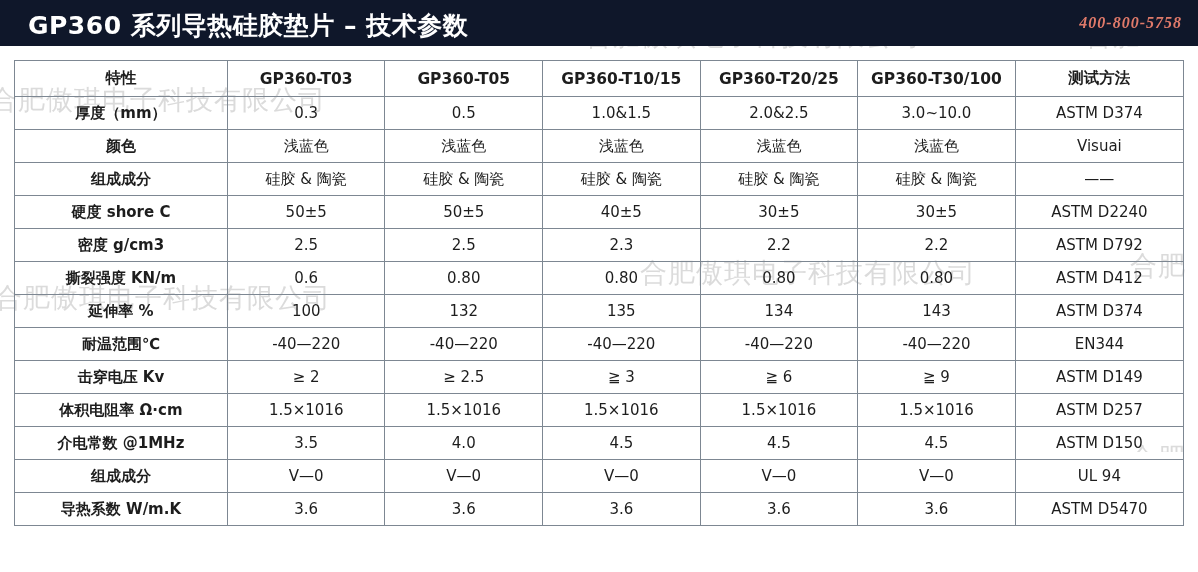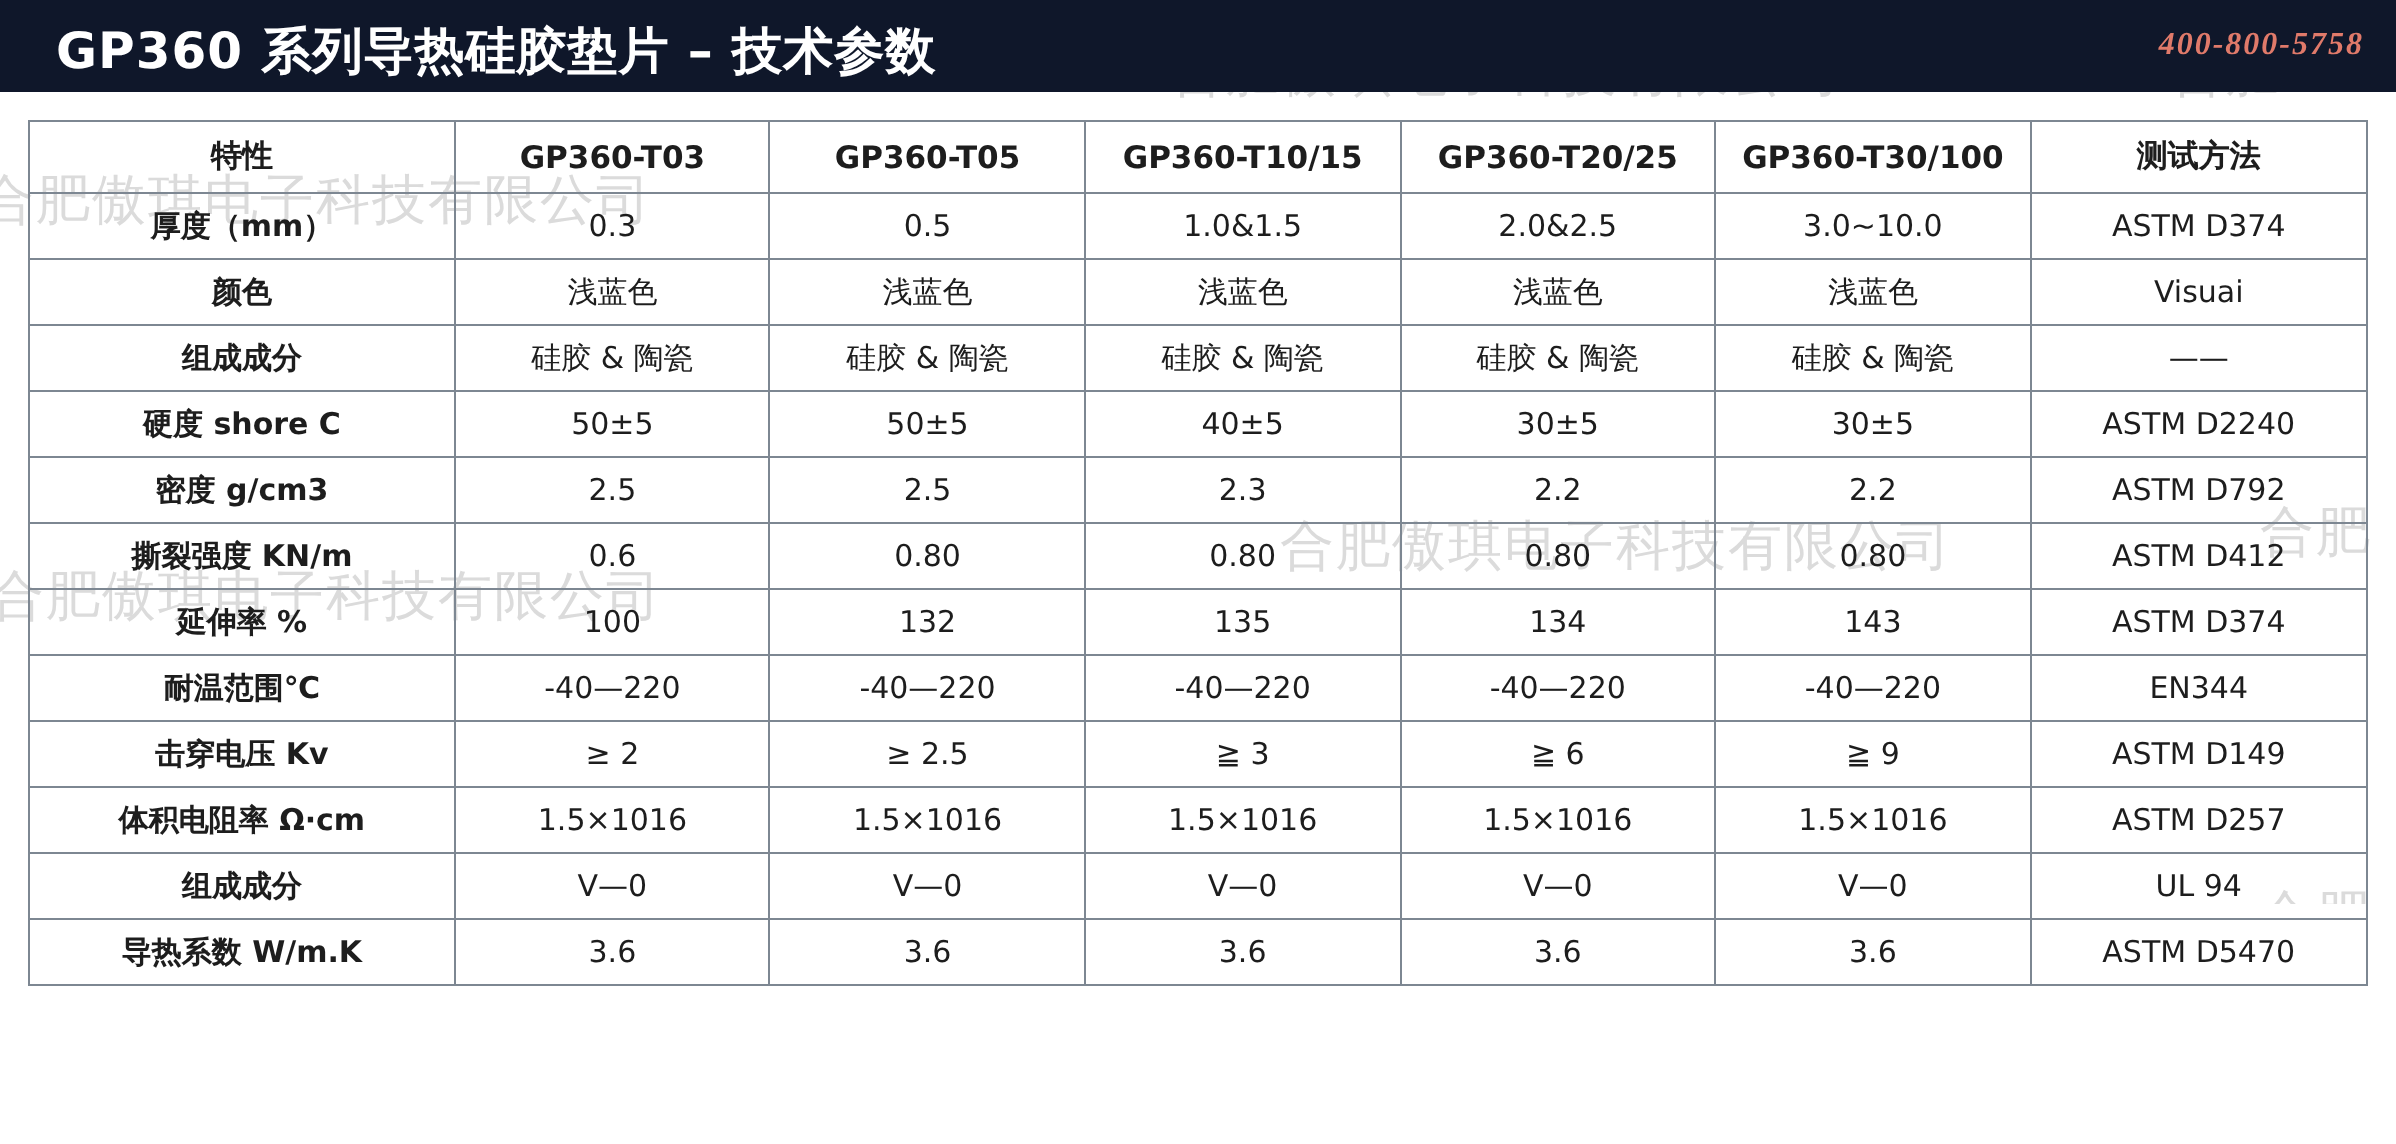--- a/index.html
+++ b/index.html
@@ -232,20 +232,29 @@
           <tr>
             <td class="row-label">体积电阻率 Ω·cm</td>
             <td>1.5×1016</td>
             <td>1.5×1016</td>
             <td>1.5×1016</td>
             <td>1.5×1016</td>
             <td>1.5×1016</td>
             <td>ASTM D257</td>
           </tr>
           <tr>
+            <td class="row-label">介电常数 @1MHz</td>
+            <td>3.5</td>
+            <td>4.0</td>
+            <td>4.5</td>
+            <td>4.5</td>
+            <td>4.5</td>
+            <td>ASTM D150</td>
+          </tr>
+          <tr>
             <td class="row-label">组成成分</td>
             <td>V—0</td>
             <td>V—0</td>
             <td>V—0</td>
             <td>V—0</td>
             <td>V—0</td>
             <td>UL 94</td>
           </tr>
           <tr>
             <td class="row-label">导热系数 W/m.K</td>

